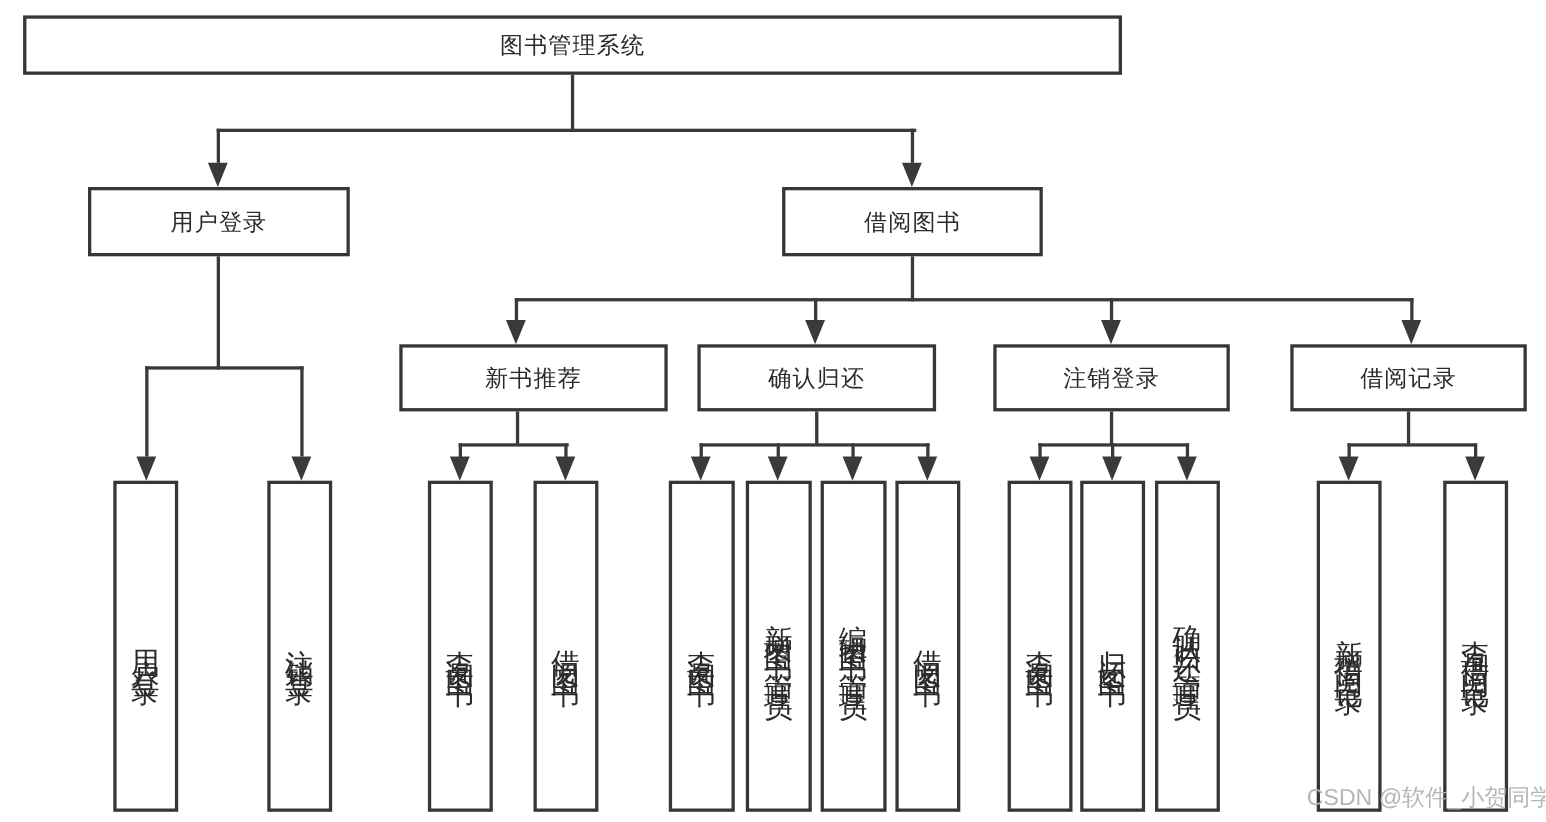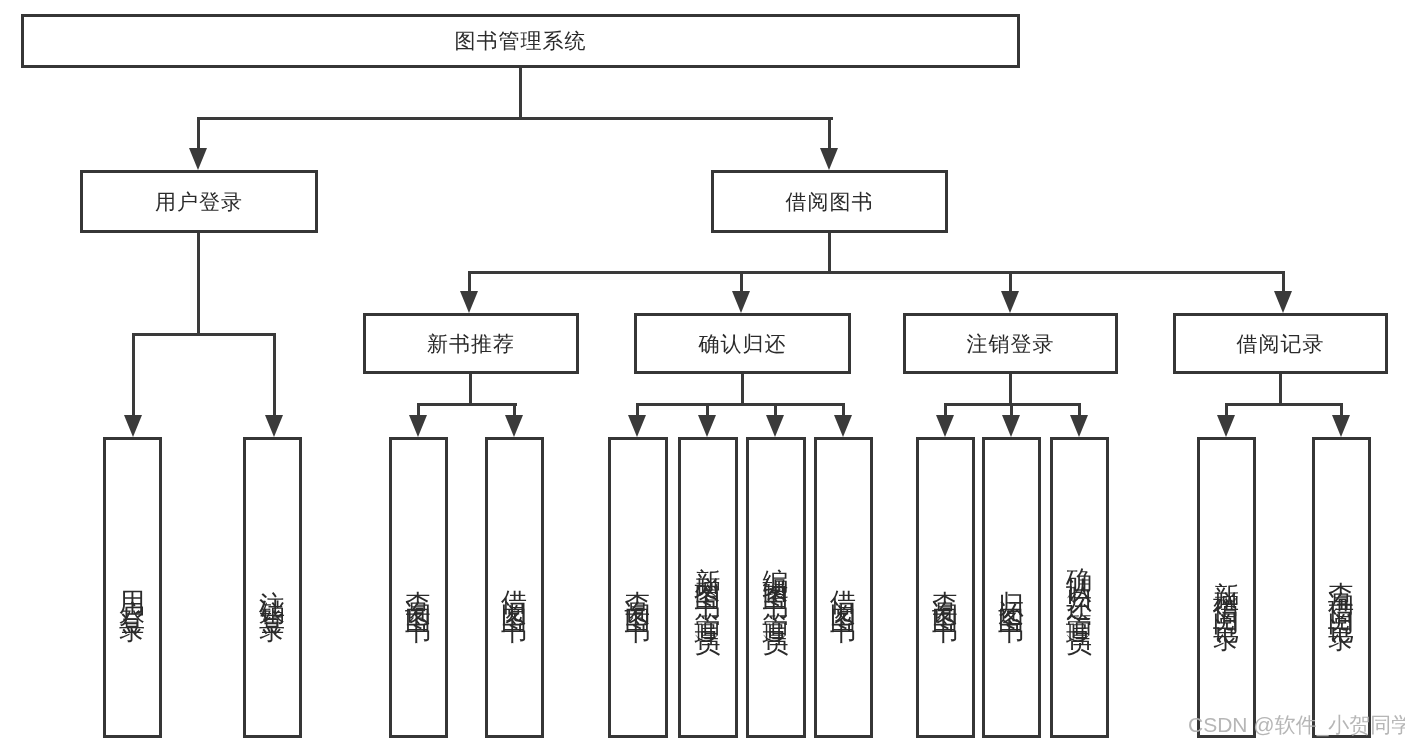--- a/index.html
+++ b/index.html
@@ -79,21 +79,21 @@
   <div class="line" style="left:468px;top:271px;width:817px;height:3px;"></div>
   <div class="line" style="left:468px;top:271px;width:3px;height:22px;"></div>
   <div class="arrow" style="left:460px;top:291px;"></div>
   <div class="line" style="left:740px;top:271px;width:3px;height:22px;"></div>
   <div class="arrow" style="left:732px;top:291px;"></div>
   <div class="line" style="left:1009px;top:271px;width:3px;height:22px;"></div>
   <div class="arrow" style="left:1001px;top:291px;"></div>
   <div class="line" style="left:1282px;top:271px;width:3px;height:22px;"></div>
   <div class="arrow" style="left:1274px;top:291px;"></div>
 
-  <div class="box" style="left:363px;top:313px;width:216px;height:61px;">
+  <div class="box" style="left:363px;top:313px;width:244px;height:61px;">
     <span class="hlabel">新书推荐</span>
   </div>
   <div class="box" style="left:634px;top:313px;width:217px;height:61px;">
     <span class="hlabel">确认归还</span>
   </div>
   <div class="box" style="left:903px;top:313px;width:215px;height:61px;">
     <span class="hlabel">注销登录</span>
   </div>
   <div class="box" style="left:1173px;top:313px;width:215px;height:61px;">
     <span class="hlabel">借阅记录</span>

